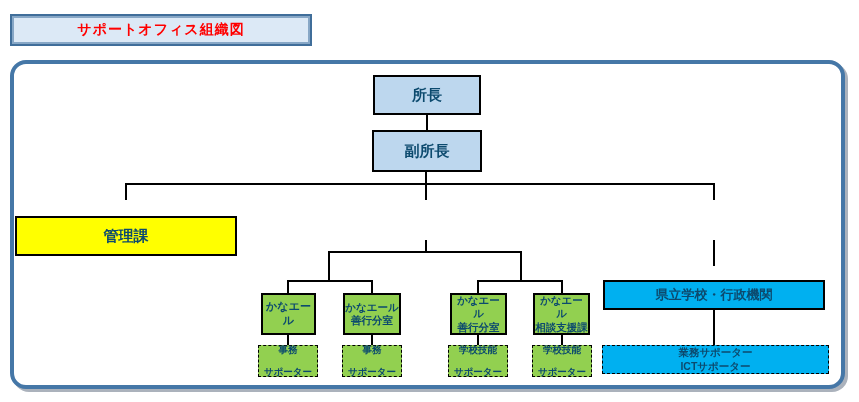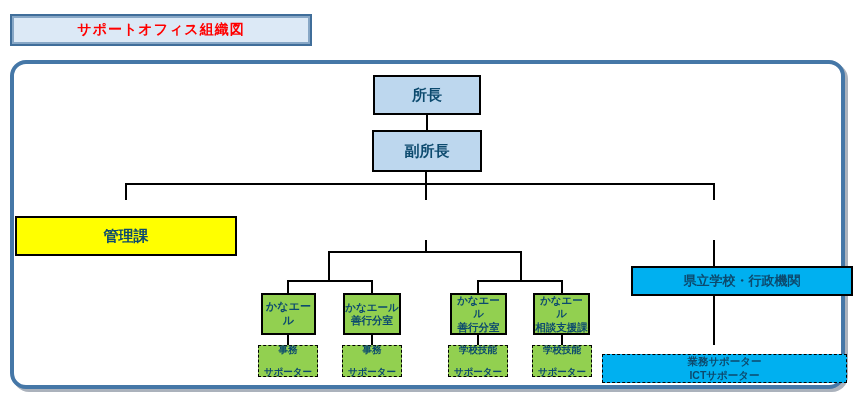--- a/index.html
+++ b/index.html
@@ -110,21 +110,21 @@
   </div>
   <div class="node bg-green dashed f9" style="left:448px;top:345px;width:60px;height:32px;">
     <span>学校技能</span>
     <span>サポーター</span>
   </div>
   <div class="node bg-green dashed f9" style="left:532px;top:345px;width:60px;height:32px;">
     <span>学校技能</span>
     <span>サポーター</span>
   </div>
 
-  <div class="node bg-cyan f13" style="left:603px;top:266px;width:222px;height:30px;margin-left:28px;">
+  <div class="node bg-cyan f13" style="left:603px;top:280px;width:222px;height:30px;">
     <span>県立学校・行政機関</span>
   </div>
-  <div class="node bg-cyan dashed f10" style="left:602px;top:354px;width:245px;height:29px;">
+  <div class="node bg-cyan dashed f10" style="left:602px;top:345px;width:227px;height:29px;">
     <span>業務サポーター</span>
     <span>ICTサポーター</span>
   </div>
 
 </div>
 
 </body></html>

